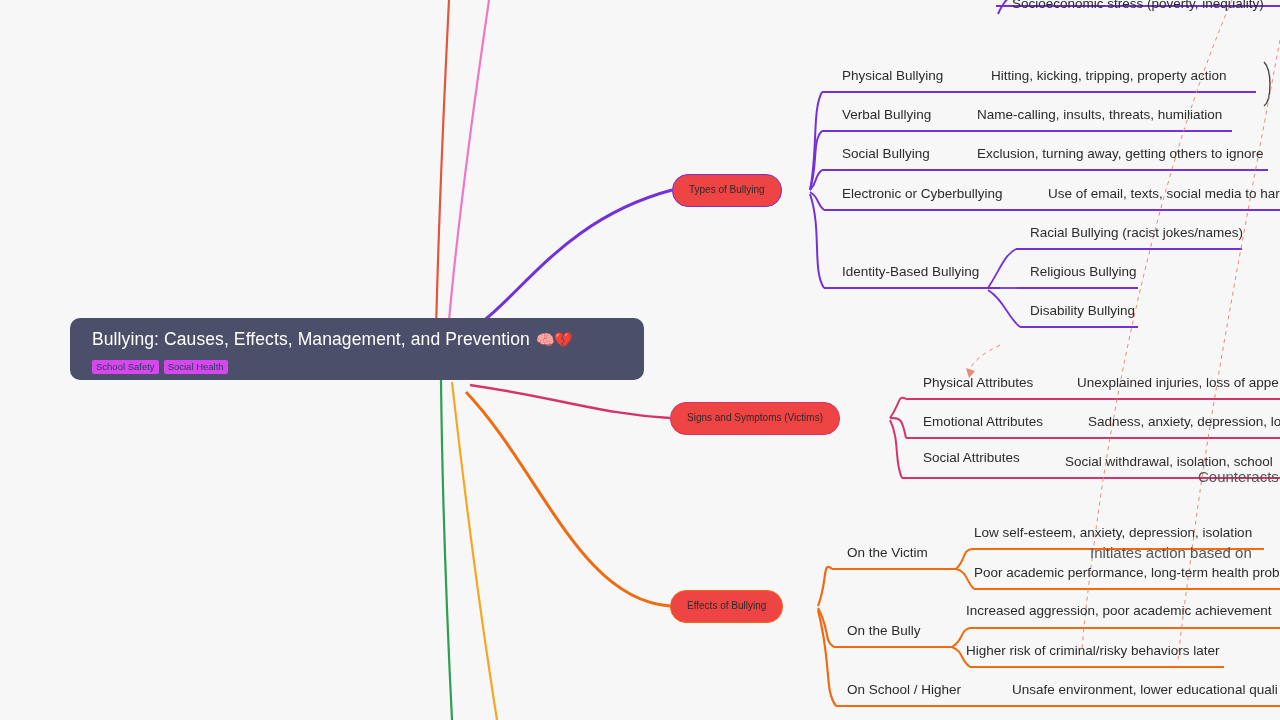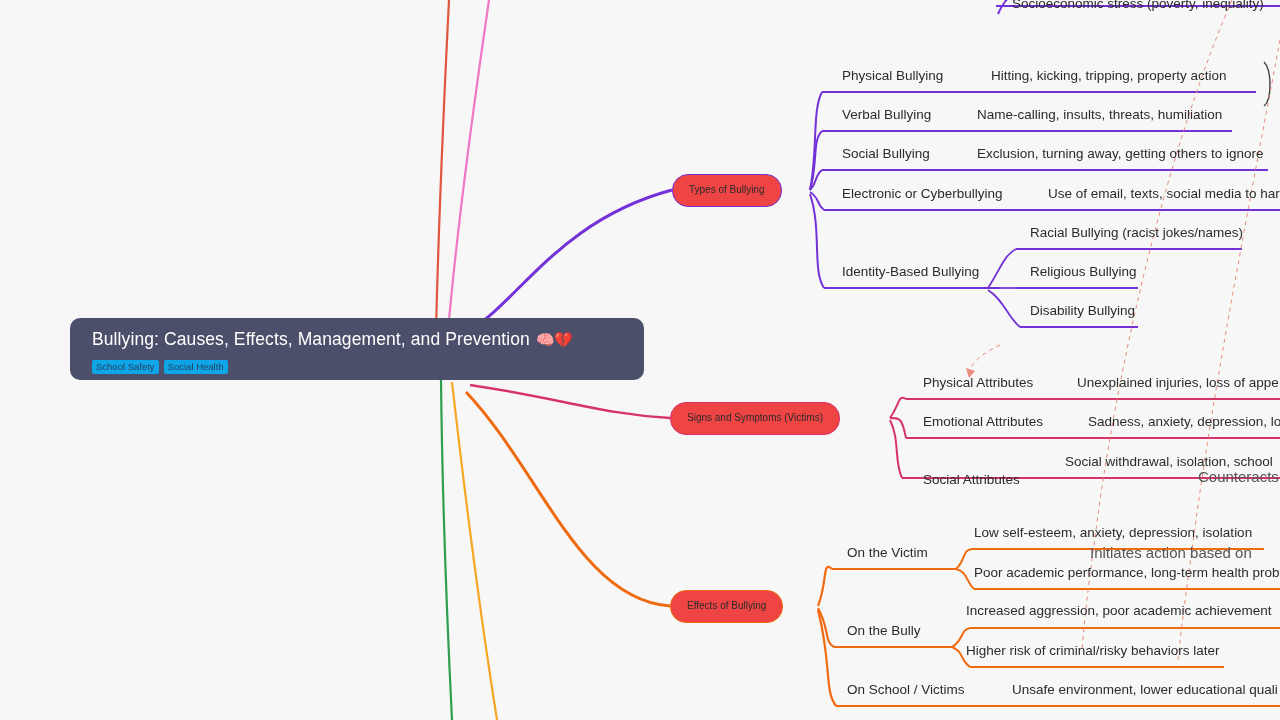--- a/index.html
+++ b/index.html
@@ -15,21 +15,21 @@
   
   .root{
     left:70px;top:318px;width:574px;height:62px;
     background:#4c4f69;color:#ffffff;border-radius:10px;
     box-sizing:border-box;padding:10px 22px 8px 22px;
   }
   .root-title{font-size:17.5px;letter-spacing:.1px;line-height:22px;}
   .root-emoji{font-size:15px;margin-left:6px;}
   .root-tags{margin-top:5px;}
   .tag{
-    display:inline-block;background:#0ea5e9;color:#27405a;
+    display:inline-block;background:#d946ef;color:#27405a;
     font-size:9.5px;line-height:12px;padding:1px 4px;border-radius:2px;
     margin-right:5px;
   }
 
   
   .pill{
     border-radius:16px;background:#ef4444;border:1.6px solid #999;
     font-size:10px;color:#2b2b2b;padding:7px 16px 8px 16px;
     box-sizing:border-box;line-height:16px;
   }
@@ -145,30 +145,30 @@
 <div class="node leaf" style="left:1030px;top:303px;">Disability Bullying</div>
 
 <div class="node pill crimson" style="left:670px;top:402px;">Signs and Symptoms (Victims)</div>
 
 <div class="node leaf" style="left:923px;top:375px;">Physical Attributes</div>
 <div class="node leaf" style="left:1077px;top:375px;">Unexplained injuries, loss of appe</div>
 
 <div class="node leaf" style="left:923px;top:414px;">Emotional Attributes</div>
 <div class="node leaf" style="left:1088px;top:414px;">Sadness, anxiety, depression, lo</div>
 
-<div class="node leaf" style="left:923px;top:472px;">Social Attributes</div>
+<div class="node leaf" style="left:923px;top:450px;">Social Attributes</div>
 <div class="node leaf" style="left:1065px;top:454px;">Social withdrawal, isolation, school</div>
 
 <div class="node pill orange" style="left:670px;top:590px;">Effects of Bullying</div>
 
 <div class="node leaf" style="left:847px;top:545px;">On the Victim</div>
 <div class="node leaf" style="left:974px;top:525px;">Low self-esteem, anxiety, depression, isolation</div>
 <div class="node leaf" style="left:974px;top:565px;">Poor academic performance, long-term health prob</div>
 
 <div class="node leaf" style="left:847px;top:623px;">On the Bully</div>
 <div class="node leaf" style="left:966px;top:603px;">Increased aggression, poor academic achievement</div>
 <div class="node leaf" style="left:966px;top:643px;">Higher risk of criminal/risky behaviors later</div>
 
-<div class="node leaf" style="left:847px;top:682px;">On School / Victims</div>
+<div class="node leaf" style="left:847px;top:682px;">On School / Higher</div>
 <div class="node leaf" style="left:1012px;top:682px;">Unsafe environment, lower educational quali</div>
 
 <div class="node ann" style="left:1198px;top:431px;">Counteracts cul</div>
 <div class="node ann" style="left:1090px;top:507px;">Initiates action based on</div>
 
 </body></html>

